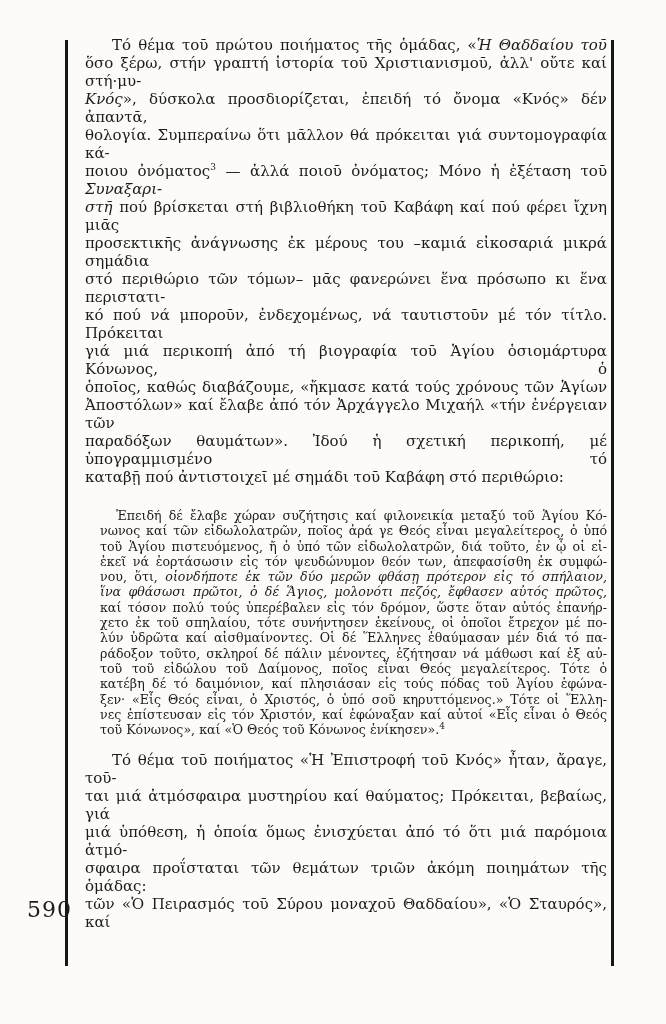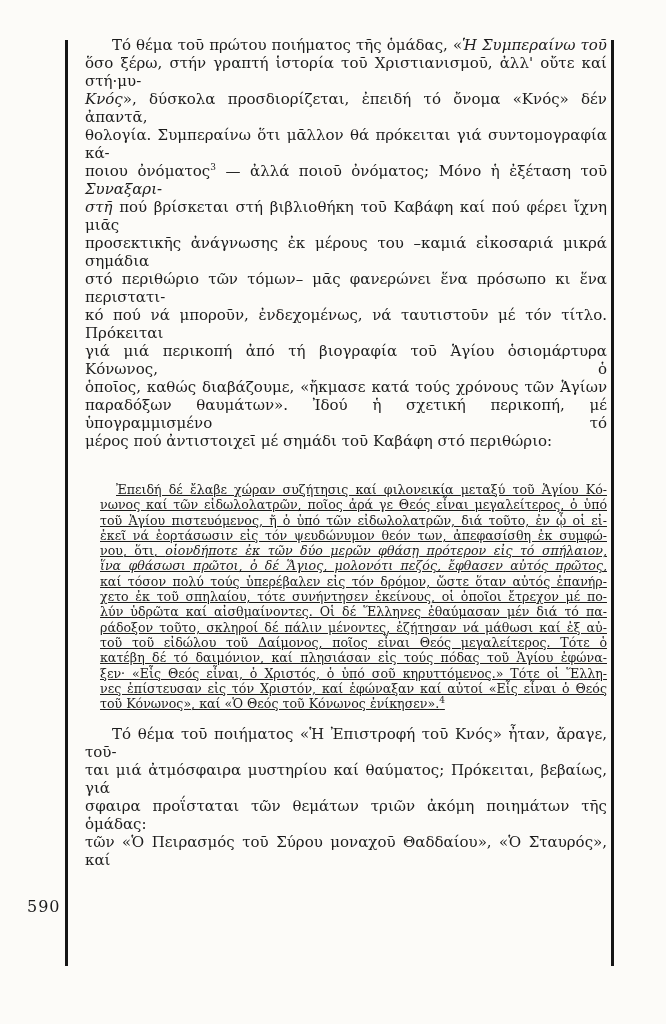--- a/index.html
+++ b/index.html
@@ -10,56 +10,57 @@
     color:var(--ink,#1c1c1c);
     font-family:"DejaVu Serif","Liberation Serif",serif;
     overflow:hidden;
     margin:0 auto;
   }
   .vline{position:absolute;top:40px;width:3px;height:926px;background:#161616;}
   .vline.left{left:65px;}
   .vline.right{left:611px;}
   .page-number{
     position:absolute;left:27px;top:897px;
-    font-size:16px;letter-spacing:1px;
+    font-size:22px;letter-spacing:1px;
   }
   .text-column{position:absolute;left:85px;top:36px;width:522px;}
   .block.paragraph{font-size:15px;line-height:18px;}
-  .block.quote{margin-top:32px;margin-left:15px;font-size:12.6px;line-height:15.3px;text-decoration:underline;}
+  .block.quote{margin-top:22px;margin-left:15px;font-size:12.6px;line-height:15.3px;}
   .block.quote + .block.paragraph{margin-top:14px;}
   .line{text-align:justify;text-align-last:justify;}
   .line.flush{text-align-last:left;}
   .line.indent{text-indent:27px;}
   .quote .line.indent{text-indent:16px;}
   sup{font-size:9px;line-height:0;vertical-align:super;}
   i{font-style:italic;}
 </style>
 </head>
 <body>
 
 <div class="page" style="--paper: #fcfbf8; --ink: #1c1c1c;">
   <div class="vline left"></div>
   <div class="vline right"></div>
   <div class="page-number">590</div>
   <div class="text-column">
     <div id="blocks">
         <div class="block paragraph">
-          <div class="line indent">Τό θέμα τοῦ πρώτου ποιήματος τῆς ὁμάδας, «<i>Ἡ Συμπεραίνω τοῦ</i></div>
+          <div class="line indent">Τό θέμα τοῦ πρώτου ποιήματος τῆς ὁμάδας, «<i>Ἡ Θαδδαίου τοῦ</i></div>
           <div class="line">ὅσο ξέρω, στήν γραπτή ἱστορία τοῦ Χριστιανισμοῦ, ἀλλ' οὔτε καί στή·μυ-</div>
           <div class="line"><i>Κνός</i>», δύσκολα προσδιορίζεται, ἐπειδή τό ὄνομα «Κνός» δέν ἀπαντᾶ,</div>
           <div class="line">θολογία. Συμπεραίνω ὅτι μᾶλλον θά πρόκειται γιά συντομογραφία κά-</div>
           <div class="line">ποιου ὀνόματος<sup>3</sup> — ἀλλά ποιοῦ ὀνόματος; Μόνο ἡ ἐξέταση τοῦ <i>Συναξαρι-</i></div>
           <div class="line"><i>στῆ</i> πού βρίσκεται στή βιβλιοθήκη τοῦ Καβάφη καί πού φέρει ἴχνη μιᾶς</div>
           <div class="line">προσεκτικῆς ἀνάγνωσης ἐκ μέρους του –καμιά εἰκοσαριά μικρά σημάδια</div>
           <div class="line">στό περιθώριο τῶν τόμων– μᾶς φανερώνει ἕνα πρόσωπο κι ἕνα περιστατι-</div>
           <div class="line">κό πού νά μποροῦν, ἐνδεχομένως, νά ταυτιστοῦν μέ τόν τίτλο. Πρόκειται</div>
           <div class="line">γιά μιά περικοπή ἀπό τή βιογραφία τοῦ Ἁγίου ὁσιομάρτυρα Κόνωνος, ὁ</div>
           <div class="line">ὁποῖος, καθώς διαβάζουμε, «ἤκμασε κατά τούς χρόνους τῶν Ἁγίων</div>
+          <div class="line">Ἀποστόλων» καί ἔλαβε ἀπό τόν Ἀρχάγγελο Μιχαήλ «τήν ἐνέργειαν τῶν</div>
           <div class="line">παραδόξων θαυμάτων». Ἰδού ἡ σχετική περικοπή, μέ ὑπογραμμισμένο τό</div>
-          <div class="line flush">μέρος πού ἀντιστοιχεῖ μέ σημάδι τοῦ Καβάφη στό περιθώριο:</div>
+          <div class="line flush">καταβῇ πού ἀντιστοιχεῖ μέ σημάδι τοῦ Καβάφη στό περιθώριο:</div>
         </div>
         <div class="block quote">
           <div class="line indent">Ἐπειδή δέ ἔλαβε χώραν συζήτησις καί φιλονεικία μεταξύ τοῦ Ἁγίου Κό-</div>
           <div class="line">νωνος καί τῶν εἰδωλολατρῶν, ποῖος ἀρά γε Θεός εἶναι μεγαλείτερος, ὁ ὑπό</div>
           <div class="line">τοῦ Ἁγίου πιστευόμενος, ἤ ὁ ὑπό τῶν εἰδωλολατρῶν, διά τοῦτο, ἐν ᾧ οἱ εἰ-</div>
           <div class="line">ἐκεῖ νά ἑορτάσωσιν εἰς τόν ψευδώνυμον θεόν των, ἀπεφασίσθη ἐκ συμφώ-</div>
           <div class="line">νου, ὅτι, <i>οἱονδήποτε ἐκ τῶν δύο μερῶν φθάσῃ πρότερον εἰς τό σπήλαιον,</i></div>
           <div class="line"><i>ἵνα φθάσωσι πρῶτοι, ὁ δέ Ἅγιος, μολονότι πεζός, ἔφθασεν αὐτός πρῶτος,</i></div>
           <div class="line">καί τόσον πολύ τούς ὑπερέβαλεν εἰς τόν δρόμον, ὥστε ὅταν αὐτός ἐπανήρ-</div>
           <div class="line">χετο ἐκ τοῦ σπηλαίου, τότε συνήντησεν ἐκείνους, οἱ ὁποῖοι ἔτρεχον μέ πο-</div>
@@ -67,19 +68,20 @@
           <div class="line">ράδοξον τοῦτο, σκληροί δέ πάλιν μένοντες, ἐζήτησαν νά μάθωσι καί ἐξ αὐ-</div>
           <div class="line">τοῦ τοῦ εἰδώλου τοῦ Δαίμονος, ποῖος εἶναι Θεός μεγαλείτερος. Τότε ὁ</div>
           <div class="line">κατέβη δέ τό δαιμόνιον, καί πλησιάσαν εἰς τούς πόδας τοῦ Ἁγίου ἐφώνα-</div>
           <div class="line">ξεν· «Εἷς Θεός εἶναι, ὁ Χριστός, ὁ ὑπό σοῦ κηρυττόμενος.» Τότε οἱ Ἕλλη-</div>
           <div class="line">νες ἐπίστευσαν εἰς τόν Χριστόν, καί ἐφώναξαν καί αὐτοί «Εἷς εἶναι ὁ Θεός</div>
           <div class="line flush">τοῦ Κόνωνος», καί «Ὁ Θεός τοῦ Κόνωνος ἐνίκησεν».<sup>4</sup></div>
         </div>
         <div class="block paragraph">
           <div class="line indent">Τό θέμα τοῦ ποιήματος «Ἡ Ἐπιστροφή τοῦ Κνός» ἦταν, ἄραγε, τοῦ-</div>
           <div class="line">ται μιά ἀτμόσφαιρα μυστηρίου καί θαύματος; Πρόκειται, βεβαίως, γιά</div>
+          <div class="line">μιά ὑπόθεση, ἡ ὁποία ὅμως ἐνισχύεται ἀπό τό ὅτι μιά παρόμοια ἀτμό-</div>
           <div class="line">σφαιρα προΐσταται τῶν θεμάτων τριῶν ἀκόμη ποιημάτων τῆς ὁμάδας:</div>
           <div class="line">τῶν «Ὁ Πειρασμός τοῦ Σύρου μοναχοῦ Θαδδαίου», «Ὁ Σταυρός», καί</div>
         </div>
       </div>
 
   </div>
 </div>
 
 </body></html>

